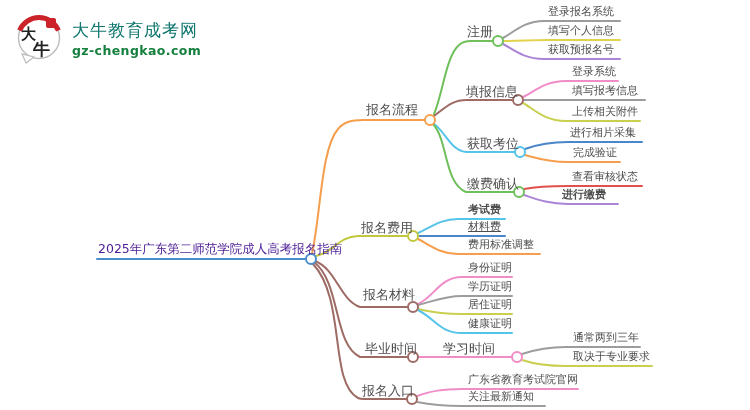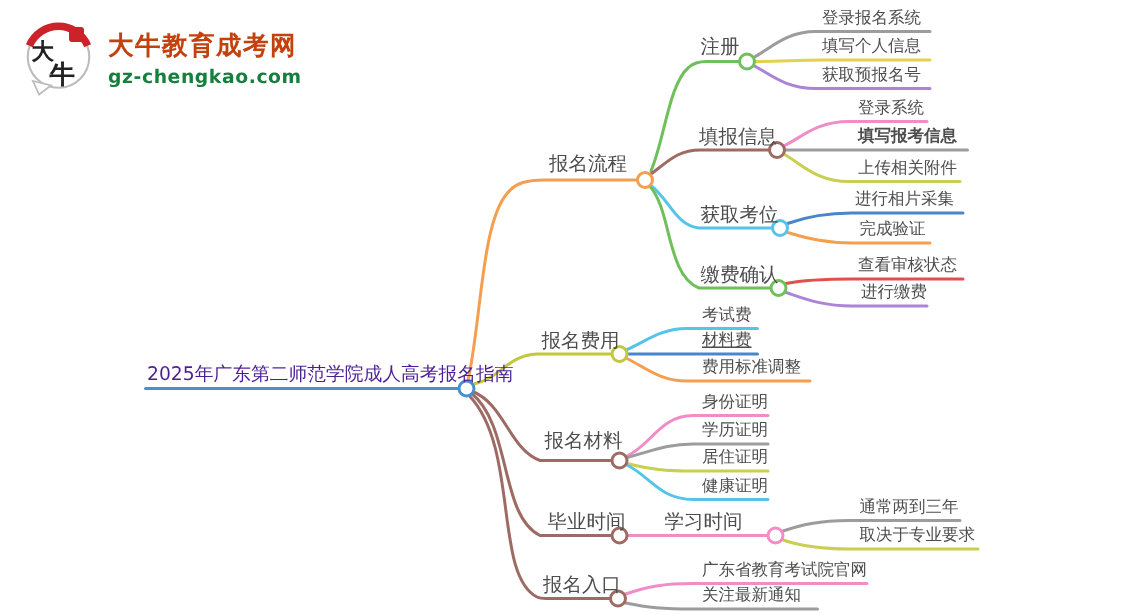--- a/index.html
+++ b/index.html
@@ -6,21 +6,21 @@
   #stage{position:relative;width:750px;height:410px;background:#ffffff;overflow:hidden;
          font-family:"DejaVu Sans","Liberation Sans",sans-serif;}
   #edges{position:absolute;left:0;top:0;}
   .lbl{position:absolute;white-space:nowrap;color:#4d4d4d;line-height:1.15;}
   .lv1{font-size:13px;}
   .leaf{font-size:11px;}
   .root-lbl{font-size:12.5px;color:#4c1d95;}
   
   .logo{position:absolute;left:14px;top:10px;display:flex;align-items:flex-start;}
   .logo-text{margin-left:6px;}
-  .logo-title{font-size:17px;font-weight:bold;color:#c2410c;letter-spacing:1px;margin-top:9px;}
+  .logo-title{font-size:17px;font-weight:normal;color:#0f766e;letter-spacing:1px;margin-top:9px;}
   .logo-sub{font-size:12.5px;font-weight:bold;color:#15803d;letter-spacing:0.4px;margin-top:1px;}
 </style>
 </head>
 <body>
 
 <div id="stage">
 
   <svg id="edges" width="750" height="410" viewBox="0 0 750 410">
     <g fill="none" stroke-width="2" stroke-linecap="round">
 
@@ -86,33 +86,33 @@
   <div class="lbl root-lbl" style="left:98px;top:242px;">2025年广东第二师范学院成人高考报名指南</div>
 
   <div class="lbl lv1" style="left:366px;top:103px;">报名流程</div>
   <div class="lbl lv1" style="left:467px;top:25px;">注册</div>
   <div class="lbl leaf" style="left:548px;top:6px;">登录报名系统</div>
   <div class="lbl leaf" style="left:548px;top:25px;">填写个人信息</div>
   <div class="lbl leaf" style="left:548px;top:44px;">获取预报名号</div>
 
   <div class="lbl lv1" style="left:466px;top:85px;">填报信息</div>
   <div class="lbl leaf" style="left:572px;top:66px;text-align:right;">登录系统</div>
-  <div class="lbl leaf" style="left:572px;top:85px;font-weight:bold;">填写报考信息</div>
+  <div class="lbl leaf" style="left:572px;top:85px;">填写报考信息</div>
   <div class="lbl leaf" style="left:572px;top:106px;">上传相关附件</div>
 
   <div class="lbl lv1" style="left:467px;top:137px;">获取考位</div>
   <div class="lbl leaf" style="left:570px;top:127px;">进行相片采集</div>
   <div class="lbl leaf" style="left:573px;top:147px;">完成验证</div>
 
   <div class="lbl lv1" style="left:467px;top:177px;">缴费确认</div>
   <div class="lbl leaf" style="left:572px;top:171px;">查看审核状态</div>
-  <div class="lbl leaf" style="left:574px;top:189px;">进行缴费</div>
+  <div class="lbl leaf" style="left:562px;top:189px;font-weight:bold;">进行缴费</div>
 
   <div class="lbl lv1" style="left:361px;top:221px;">报名费用</div>
-  <div class="lbl leaf" style="left:468px;top:204px;">考试费</div>
+  <div class="lbl leaf" style="left:468px;top:204px;font-weight:bold;">考试费</div>
   <div class="lbl leaf" style="left:468px;top:221px;text-decoration:underline;">材料费</div>
   <div class="lbl leaf" style="left:468px;top:239px;">费用标准调整</div>
 
   <div class="lbl lv1" style="left:363px;top:288px;">报名材料</div>
   <div class="lbl leaf" style="left:468px;top:262px;">身份证明</div>
   <div class="lbl leaf" style="left:468px;top:281px;">学历证明</div>
   <div class="lbl leaf" style="left:468px;top:299px;">居住证明</div>
   <div class="lbl leaf" style="left:468px;top:318px;">健康证明</div>
 
   <div class="lbl lv1" style="left:365px;top:342px;">毕业时间</div>

